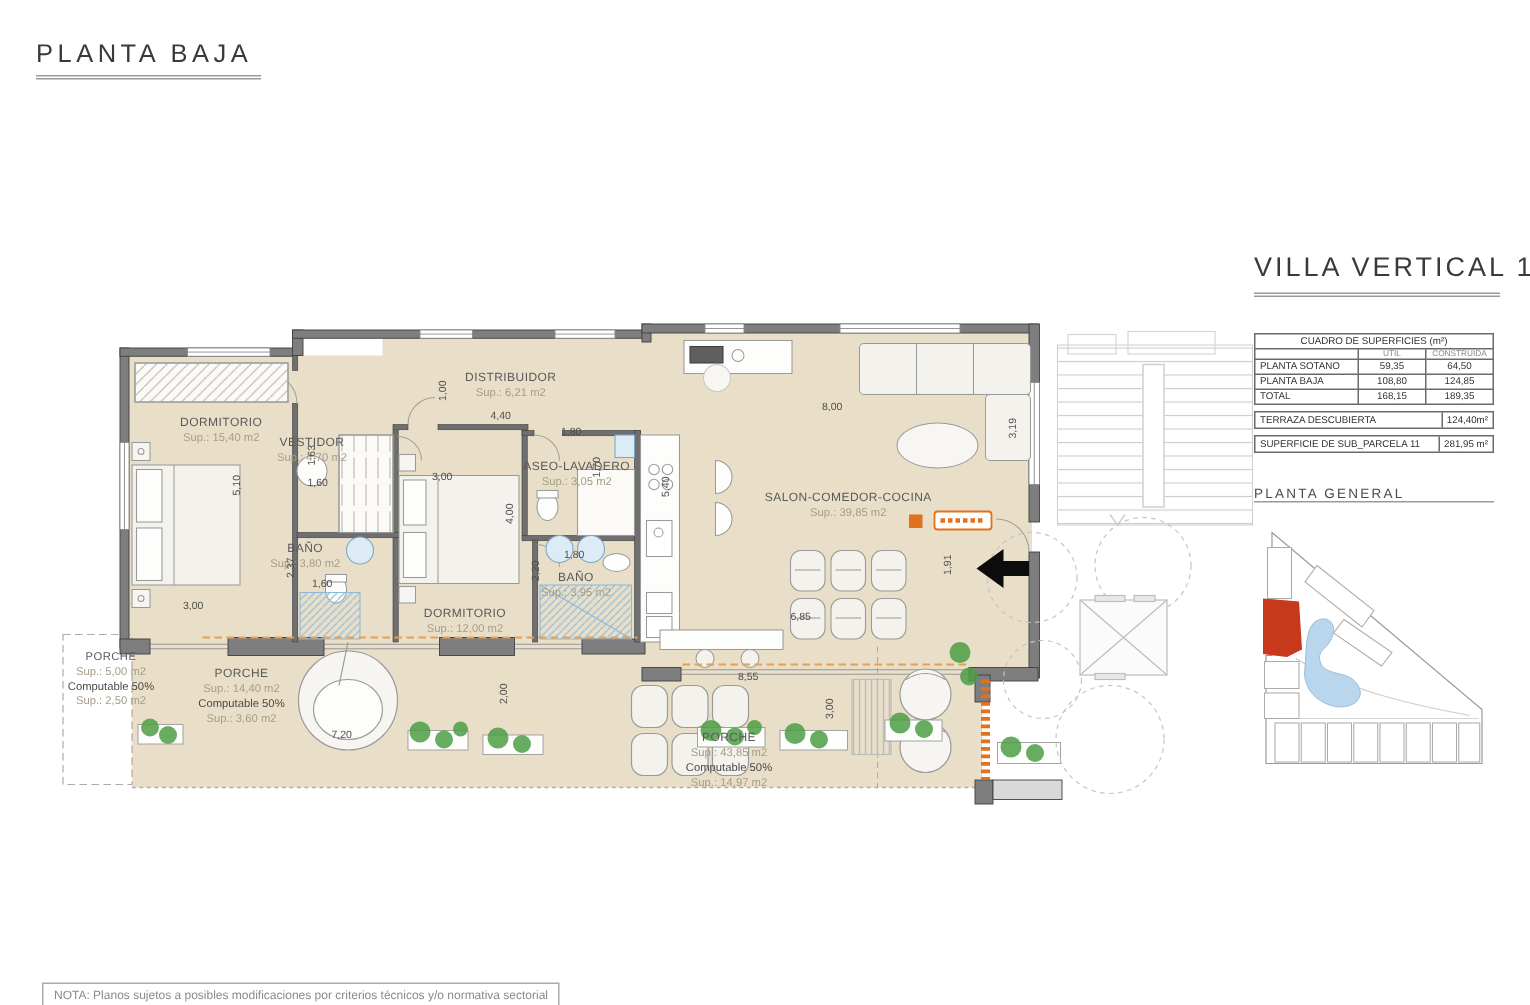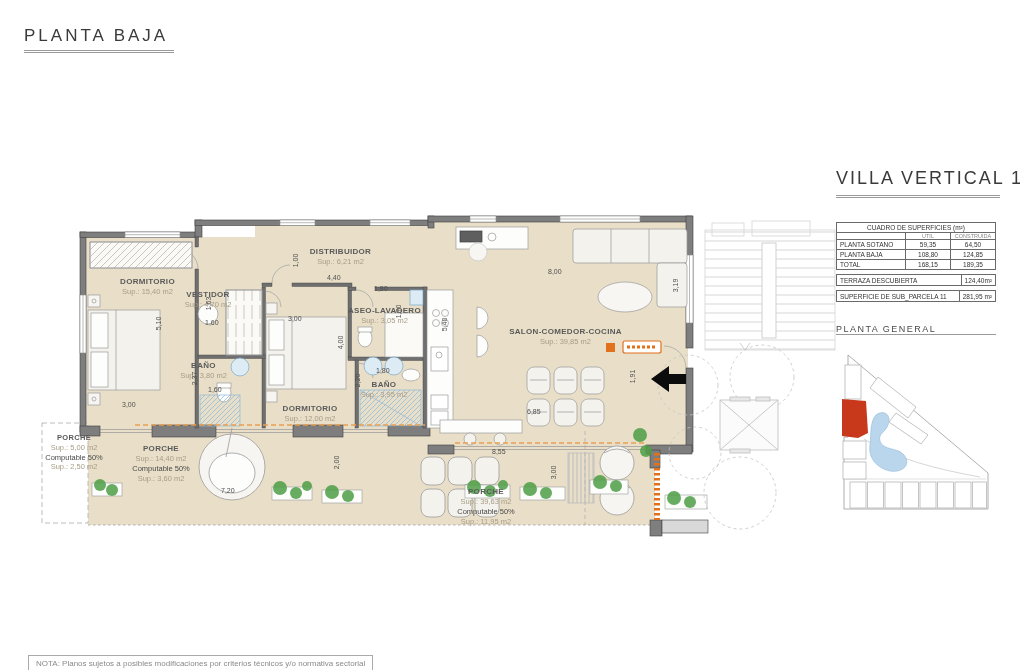--- a/index.html
+++ b/index.html
@@ -3,21 +3,21 @@
 <meta charset="utf-8">
 <style>
   html,body{margin:0;padding:0;}
   body{width:1020px;height:670px;background:#fff;position:relative;overflow:hidden;
        font-family:"Liberation Sans",sans-serif;color:#3c3c3c;}
   .sheet-title{position:absolute;left:24px;top:26px;font-size:17px;font-weight:normal;
        letter-spacing:3px;color:#3a3a3a;margin:0;padding:0 6px 4px 0;border-bottom:3px double #9a9a9a;}
   .plan{position:absolute;left:40px;top:195px;width:800px;height:375px;}
   .plan svg{position:absolute;left:0;top:0;}
   .rlabel{position:absolute;text-align:center;line-height:1.3;pointer-events:none;}
-  .rname{font-size:8px;font-weight:bold;color:#5a5a5a;letter-spacing:.3px;}
+  .rname{font-size:8px;font-weight:normal;color:#5a5a5a;letter-spacing:.3px;}
   .rsup{font-size:7.5px;color:#a79d87;}
   .rcomp{font-size:7.5px;font-weight:normal;color:#4a4a4a;}
   .rcompsup{font-size:7.5px;color:#a79d87;}
   .small .rname{font-size:7.5px;}
   .dim{position:absolute;font-size:7px;color:#4f4f4f;white-space:nowrap;}
   .dim.v{transform:rotate(-90deg);transform-origin:center;display:inline-block;}
   .panel{position:absolute;left:836px;top:168px;width:164px;}
   .villa-title{font-size:18px;letter-spacing:2px;color:#3a3a3a;text-align:center;
        padding-bottom:6px;border-bottom:3px double #9a9a9a;white-space:nowrap;}
   .sup-table{border-collapse:collapse;width:160px;font-size:6.5px;color:#333;margin-top:24px;}
@@ -356,23 +356,23 @@
       <div class="rcompsup">Sup.: 2,50  m2</div>
     </div>
     <div class="rlabel" style="left:76px;top:249px;width:90px">
       <div class="rname">PORCHE</div>
       <div class="rsup">Sup.: 14,40  m2</div>
       <div class="rcomp">Computable 50%</div>
       <div class="rcompsup">Sup.: 3,60  m2</div>
     </div>
     <div class="rlabel" style="left:400px;top:292px;width:92px">
       <div class="rname">PORCHE</div>
-      <div class="rsup">Sup.: 39,63  m2</div>
+      <div class="rsup">Sup.: 43,85  m2</div>
       <div class="rcomp">Computable 50%</div>
-      <div class="rcompsup">Sup.: 11,95  m2</div>
+      <div class="rcompsup">Sup.: 14,97  m2</div>
     </div>
 
     <span class="dim v" style="left:112px;top:125px">5,10</span>
     <span class="dim" style="left:82px;top:206px">3,00</span>
     <span class="dim v" style="left:162px;top:105px">1,63</span>
     <span class="dim" style="left:165px;top:124px">1,60</span>
     <span class="dim v" style="left:148px;top:180px">2,37</span>
     <span class="dim" style="left:168px;top:191px">1,60</span>
     <span class="dim v" style="left:249px;top:62px">1,00</span>
     <span class="dim" style="left:287px;top:79px">4,40</span>

